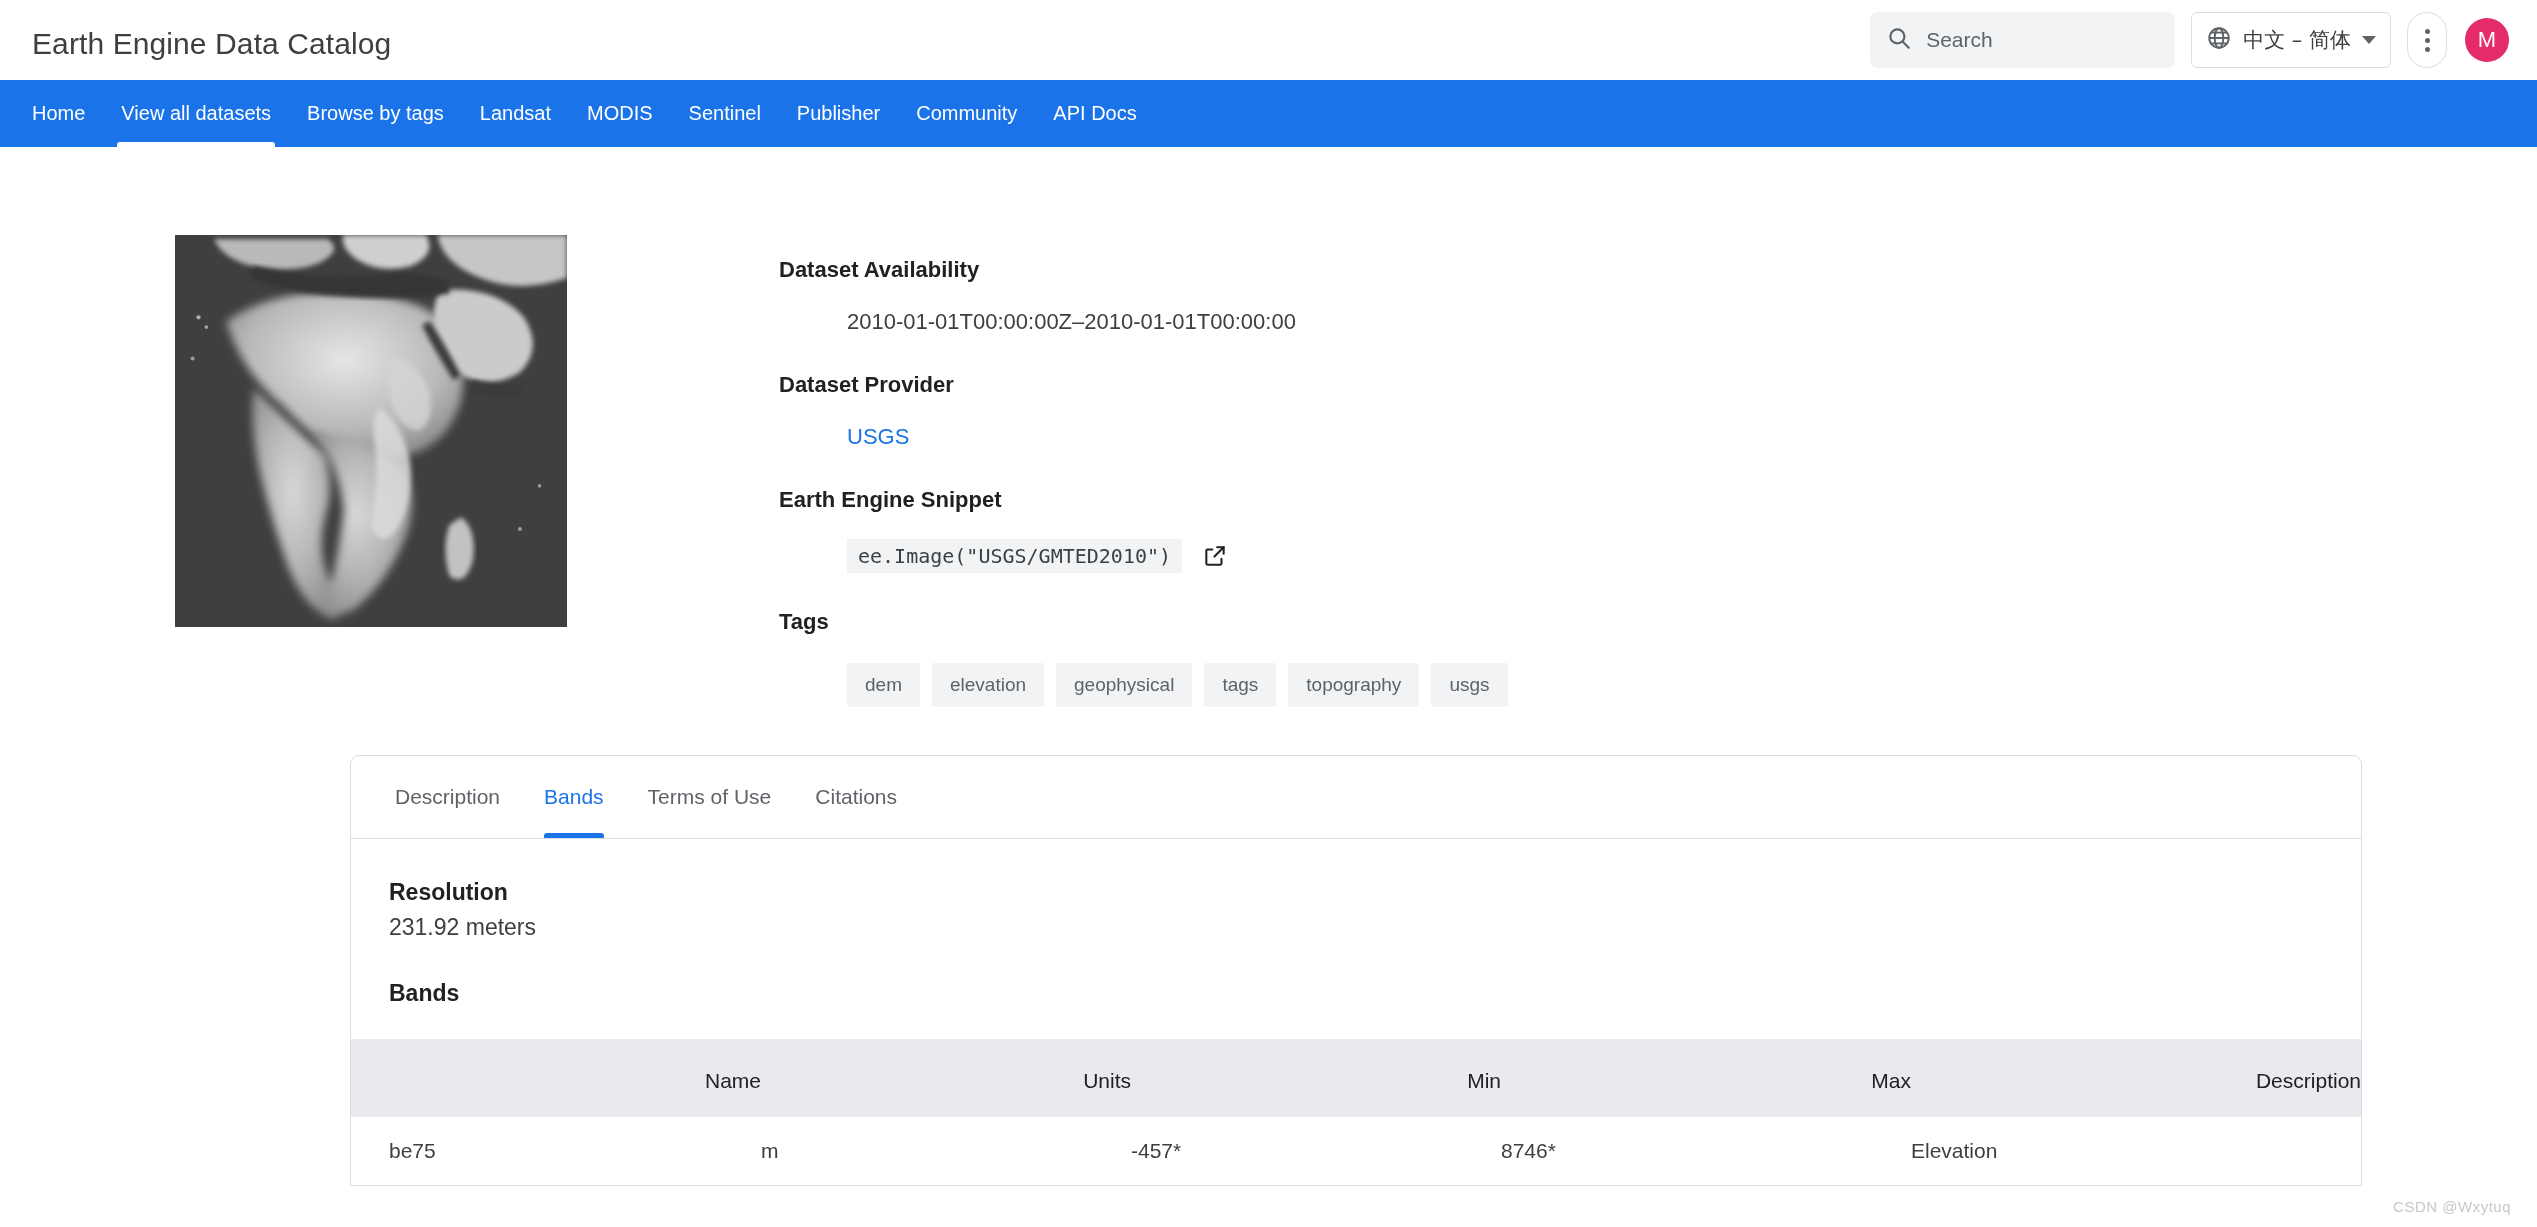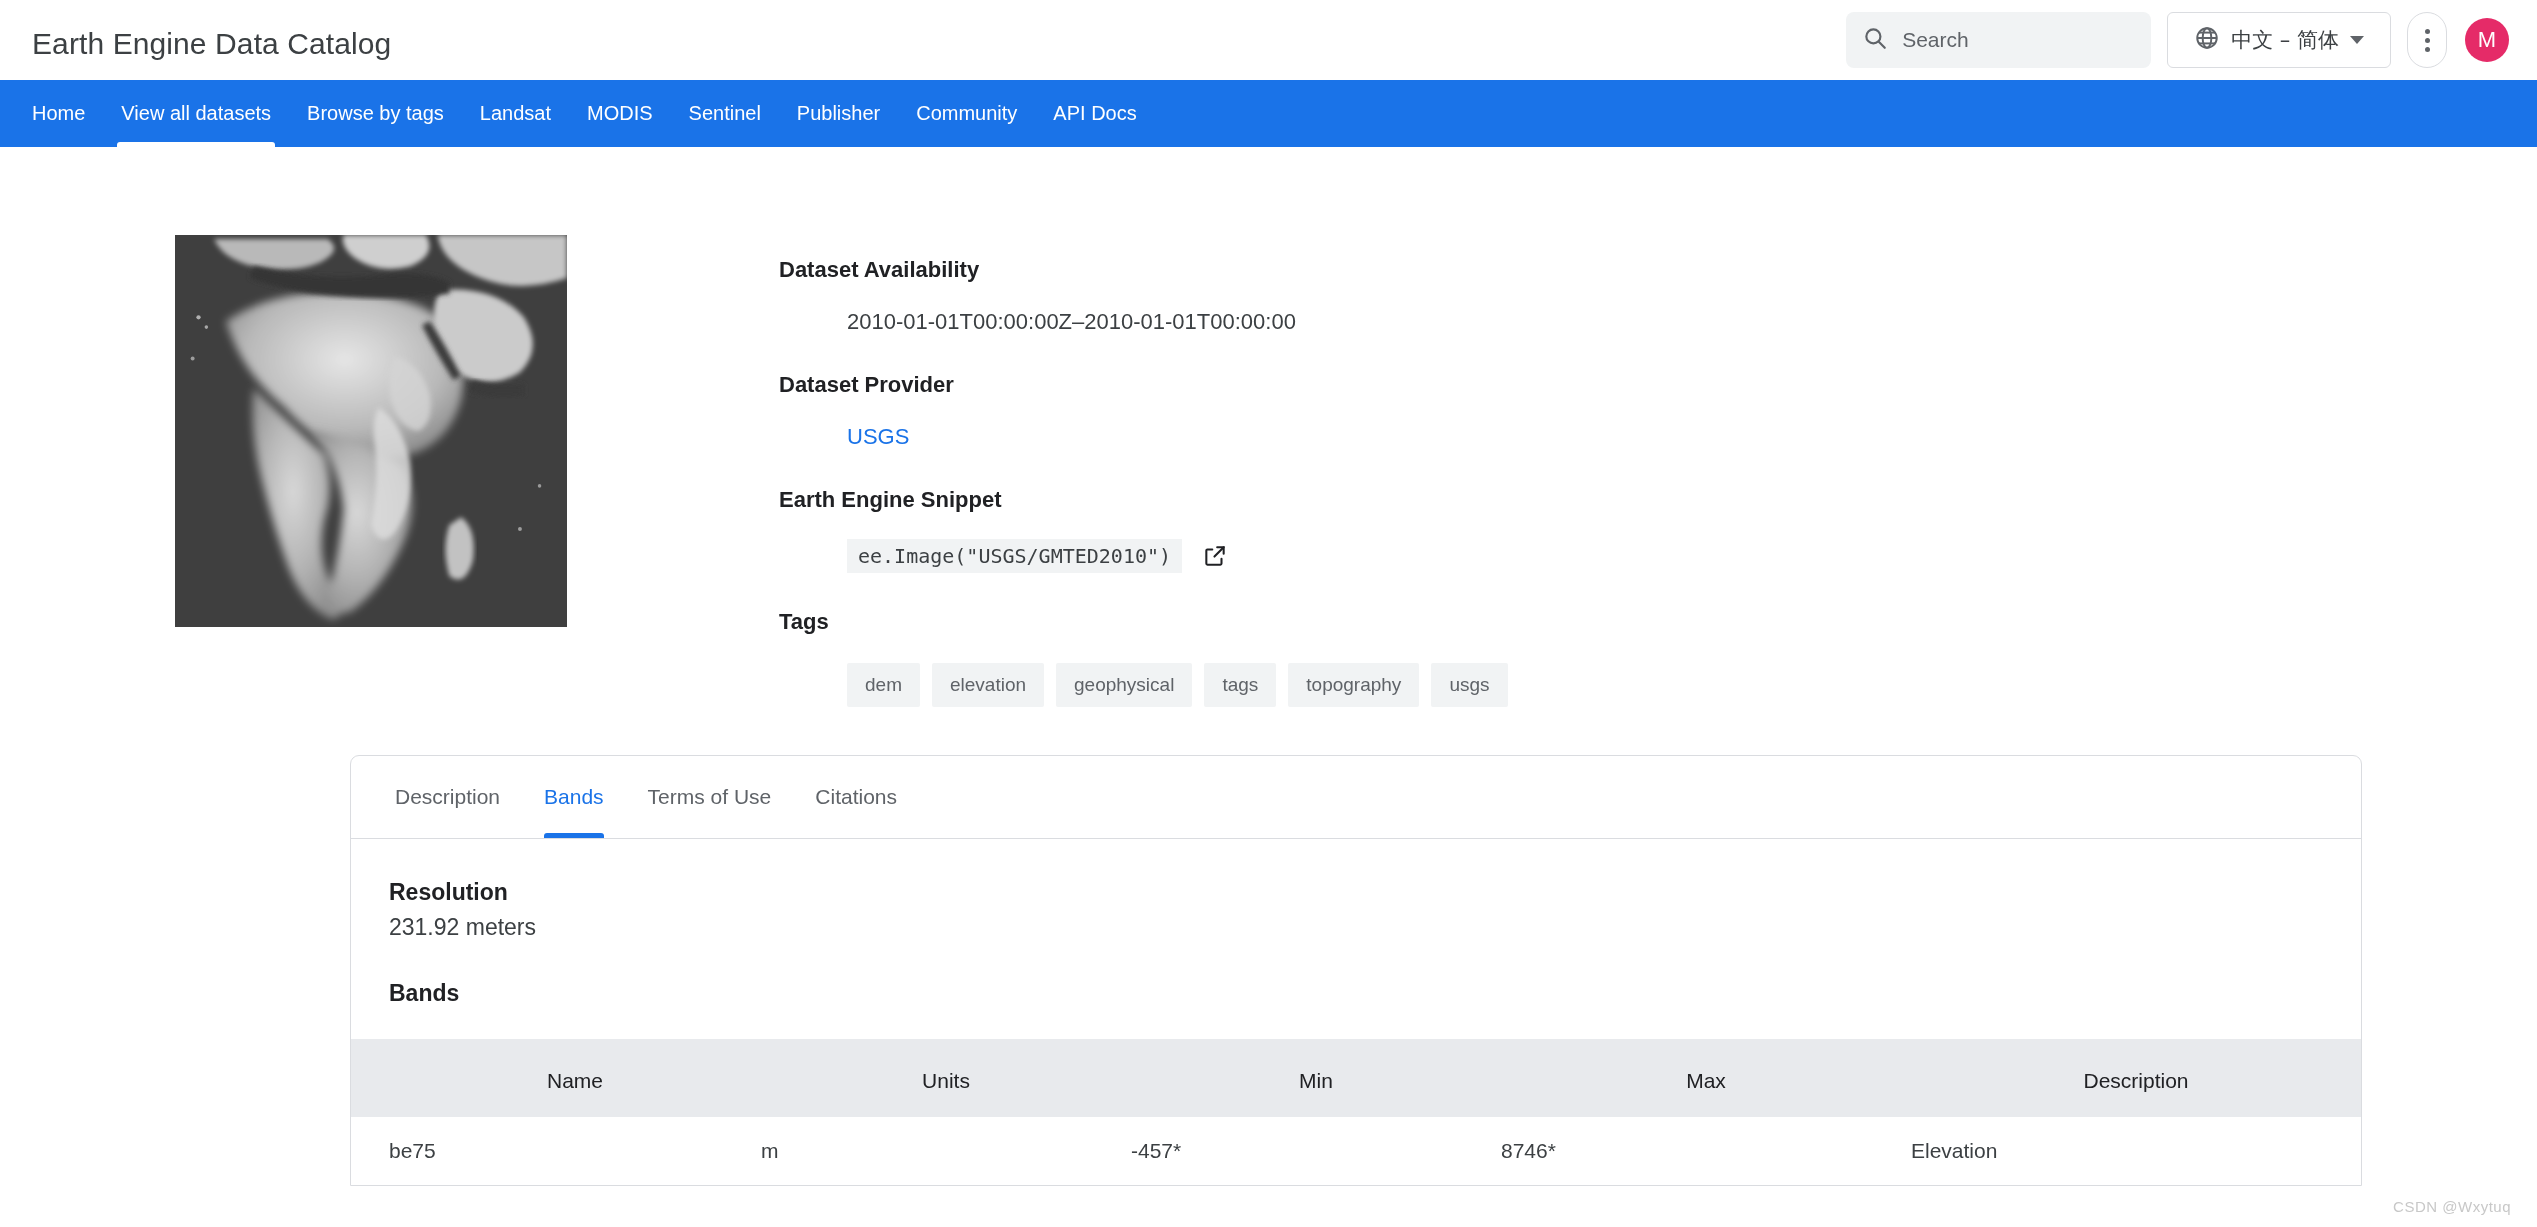--- a/index.html
+++ b/index.html
@@ -60,21 +60,21 @@
 
   .lang-btn {
     height: 56px;
     min-width: 152px;
     border: 1px solid #dadce0;
     border-radius: 6px;
     background: #fff;
     display: flex;
     align-items: center;
     gap: 11px;
-    padding: 0 26px;
+    padding: 0 14px;
     cursor: pointer;
   }
   .lang-label {
     font-size: 21px;
     color: #3c4043;
     white-space: nowrap;
     font-family: "DejaVu Sans", "Liberation Sans", sans-serif;
   }
   .caret-down {
     width: 0; height: 0;
@@ -301,21 +301,21 @@
   .panel h3.bands-heading { margin-bottom: 0; }
 
   
   table.bands-table {
     width: 100%;
     border-collapse: collapse;
     margin-top: 32px;
   }
   table.bands-table thead th {
     background: #e8eaed;
-    text-align: center;
+    text-align: right;
     font-size: 21px;
     font-weight: 400;
     color: #202124;
     padding: 30px 0 24px 0;
     height: 68px;
   }
   table.bands-table tbody td {
     font-size: 21px;
     color: #3c4043;
     padding: 22px 0 22px 0;

